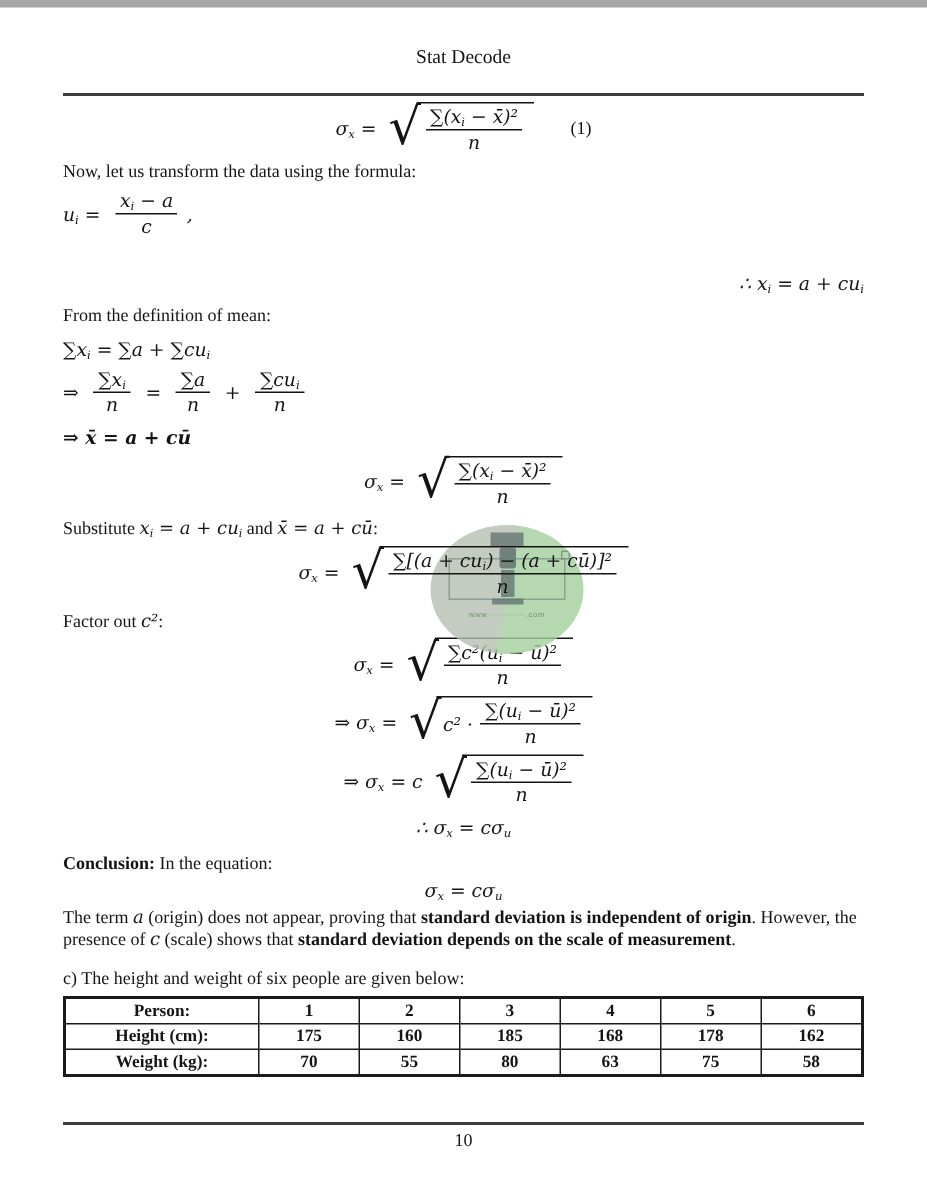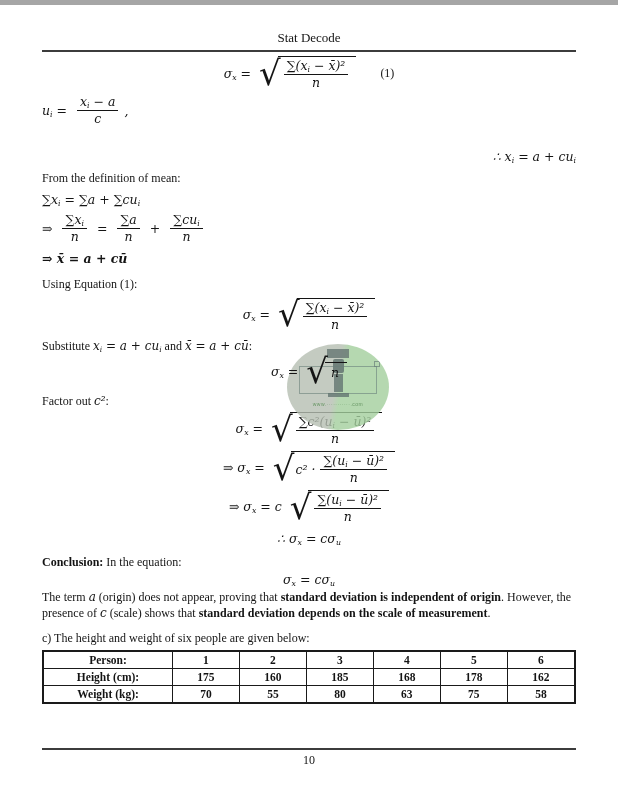--- a/index.html
+++ b/index.html
@@ -3,21 +3,21 @@
 <meta charset="utf-8">
 <style>
   html,body{margin:0;padding:0;background:#ffffff;}
   .page{
     position:relative; width:618px; height:800px; overflow:hidden;
     background:#ffffff; color:#141414; box-sizing:border-box;
     padding:30px 42px 0 42px;
     font-family:"Liberation Serif","DejaVu Serif",serif; font-size:12px;
   }
   .scan-edge{position:absolute; top:0; left:0; right:0; height:5px; background:#a6a6a6;}
-  .doc-header{text-align:center; font-size:13px; padding-bottom:4px; border-bottom:2px solid #3c3c3c;}
+  .doc-header{text-align:center; font-size:13px; padding-bottom:16px; border-bottom:2px solid #3c3c3c;}
   .p{margin:0; line-height:1.28;}
   .bold{font-weight:normal;}
   
   .math{font-family:"DejaVu Serif","Liberation Serif",serif; font-style:italic; font-size:12.5px; white-space:pre;}
   .mvar{font-family:"DejaVu Serif","Liberation Serif",serif; font-style:italic;}
   sub{font-size:.62em; vertical-align:-0.3em; line-height:0;}
   .eqrow{display:flex; align-items:center; gap:8px;}
   .eqrow.center{justify-content:center;}
   .frac{display:inline-block; vertical-align:middle; text-align:center; line-height:1.12; font-size:11.5px; margin:0 2px;}
   .frac .fn{display:block; padding:0 3px 1px 3px; border-bottom:1px solid #141414;}
@@ -65,20 +65,21 @@
       <span class="bod">
           <span class="frac">
         <span class="fn math">∑(x<sub>i</sub> − x̄)²</span>
         <span class="fd math">n</span>
       </span>
         </span>
     </span>
     <span class="tag">(1)</span>
   </div>
 
+  <p class="p" style="margin-top:5px;">Now, let us transform the data using the formula:</p>
 
   <div class="eqrow" style="margin-top:5px;">
     <span class="math">u<sub>i</sub> =</span>
     <span class="frac">
       <span class="fn math">x<sub>i</sub> − a</span>
       <span class="fd math">c</span>
     </span>
     <span class="math" style="margin-left:-4px;">,</span>
   </div>
 
@@ -107,21 +108,20 @@
     <span class="frac">
       <span class="fn math">∑cu<sub>i</sub></span>
       <span class="fd math">n</span>
     </span>
   </div>
 
   <div class="eqrow" style="margin-top:7px;font-weight:bold;">
     <span class="math">⇒ x̄ = a + cū</span>
   </div>
 
-  <p class="p" style="margin-top:11px;">Using Equation (1):</p>
 
   <div class="eqrow center" style="margin-top:5px;">
     <span class="math">σ<sub>x</sub> =</span>
     <span class="sqrt">
       <span class="rad">√</span>
       <span class="bod">
           <span class="frac">
         <span class="fn math">∑(x<sub>i</sub> − x̄)²</span>
         <span class="fd math">n</span>
       </span>
@@ -140,20 +140,21 @@
       <div class="wm-body"></div>
       <div class="wm-base"></div>
       <div class="wm-text">www.···········.com</div>
     </div>
     <div class="eqrow center">
       <span class="math">σ<sub>x</sub> =</span>
       <span class="sqrt">
         <span class="rad">√</span>
         <span class="bod">
             <span class="frac">
+          <span class="fn math">∑[(a + cu<sub>i</sub>) − (a + cū)]²</span>
           <span class="fd math">n</span>
         </span>
           </span>
       </span>
     </div>
   </div>
 
   <p class="p" style="margin-top:9px;"><span>Factor out </span><span class="mvar">c²</span><span>:</span></p>
 
   <div class="eqrow center" style="margin-top:3px;">

